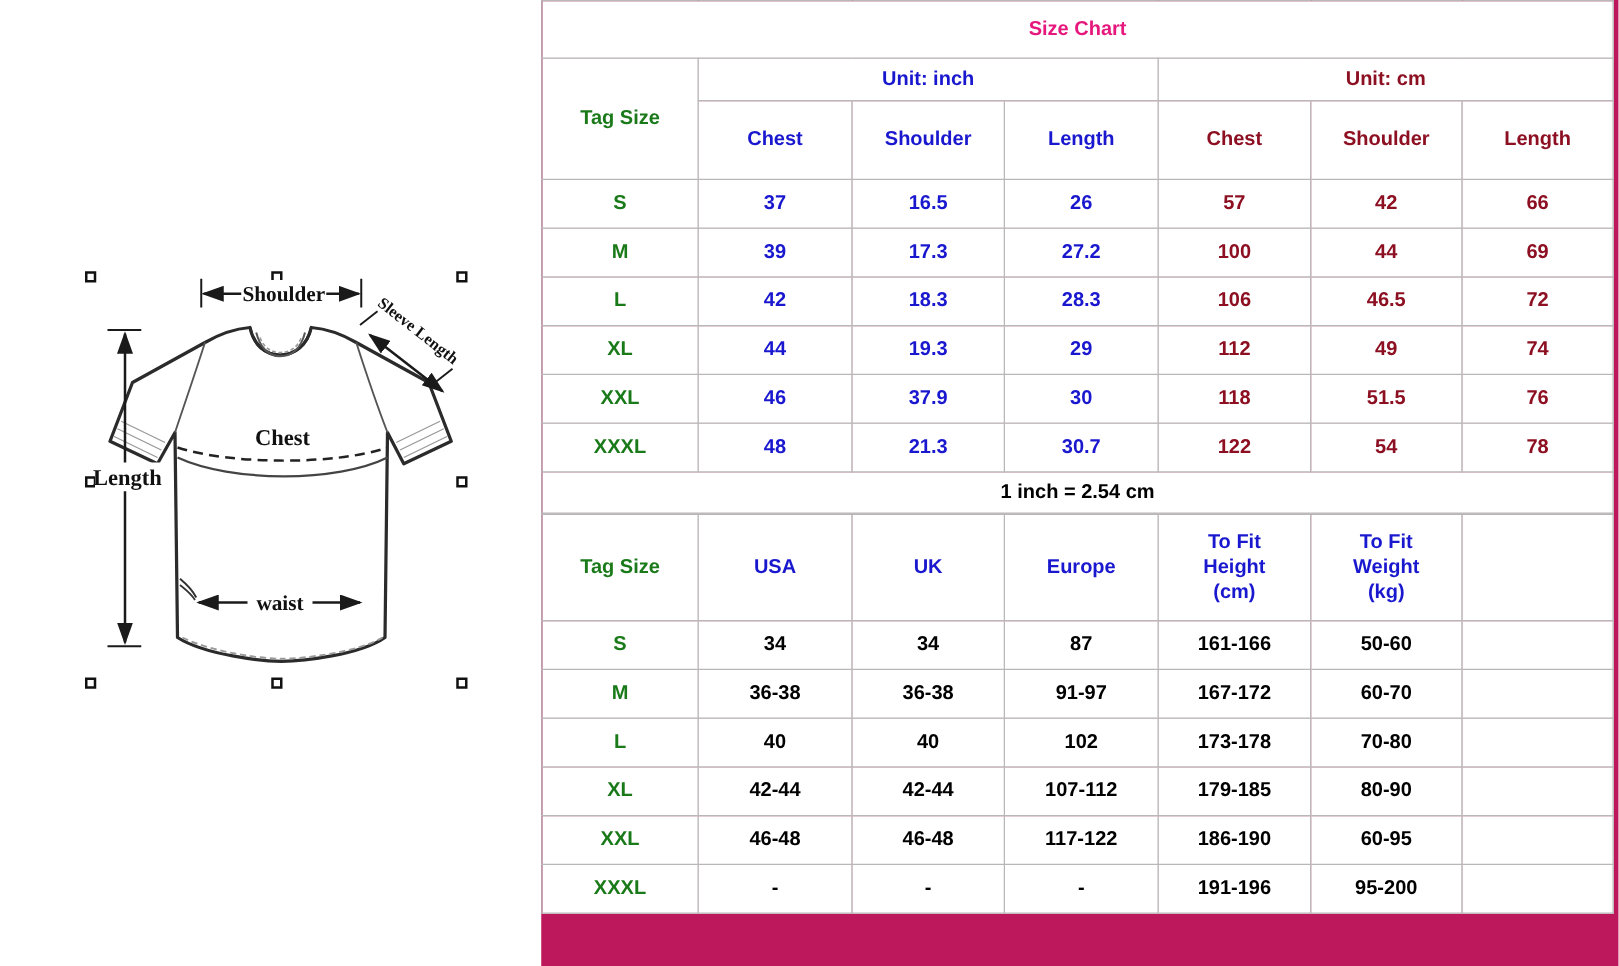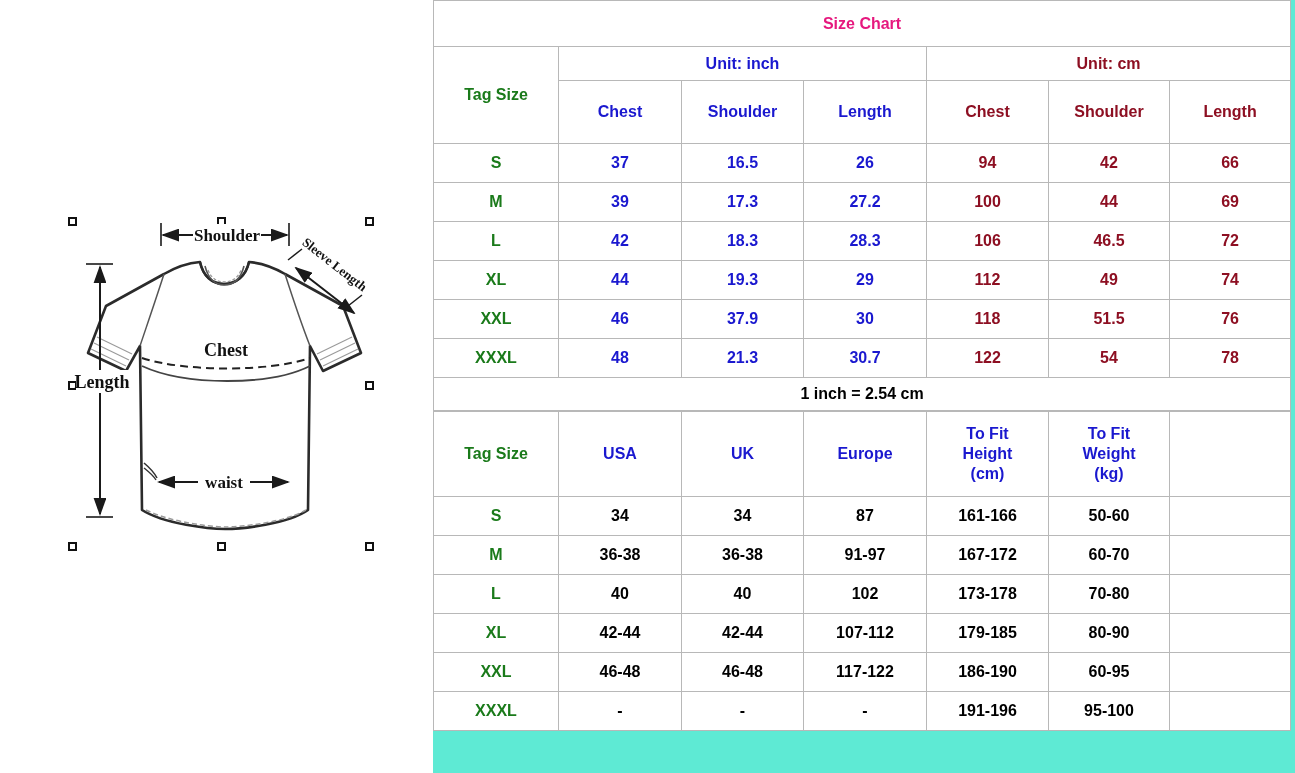--- a/index.html
+++ b/index.html
@@ -49,21 +49,21 @@
     box-sizing: border-box;
   }
 
   
   #tables-panel {
     position: absolute;
     left: 433px;
     top: 0;
     width: 862px;
     height: 773px;
-    background: #5eead4;
+    background: #be185d;
   }
   table.grid {
     border-collapse: collapse;
     table-layout: fixed;
     width: 857px;
     margin: 0;
   }
   table.grid td {
     border: 1px solid #b8b8b8;
     padding: 0 8px;
@@ -227,21 +227,21 @@
           <td class="c-maroon ta-left">Chest</td>
           <td class="c-maroon ta-left">Shoulder</td>
           <td class="c-maroon ta-left">Length</td>
         </tr>
 
         <tr class="row-data">
           <td class="c-green">S</td>
           <td class="c-blue">37</td>
           <td class="c-blue">16.5</td>
           <td class="c-blue">26</td>
-          <td class="c-maroon">94</td>
+          <td class="c-maroon">57</td>
           <td class="c-maroon">42</td>
           <td class="c-maroon">66</td>
         </tr>
         <tr class="row-data">
           <td class="c-green">M</td>
           <td class="c-blue">39</td>
           <td class="c-blue">17.3</td>
           <td class="c-blue">27.2</td>
           <td class="c-maroon">100</td>
           <td class="c-maroon">44</td>
@@ -363,20 +363,20 @@
           <td class="c-black ta-left">186-190</td>
           <td class="c-black ta-left">60-95</td>
           <td></td>
         </tr>
         <tr class="row-data2">
           <td class="c-green">XXXL</td>
           <td class="c-black">-</td>
           <td class="c-black">-</td>
           <td class="c-black">-</td>
           <td class="c-black ta-left">191-196</td>
-          <td class="c-black ta-left">95-100</td>
+          <td class="c-black ta-left">95-200</td>
           <td></td>
         </tr>
       </tbody>
     </table>
 
   </div>
 </div>
 
 </body></html>

